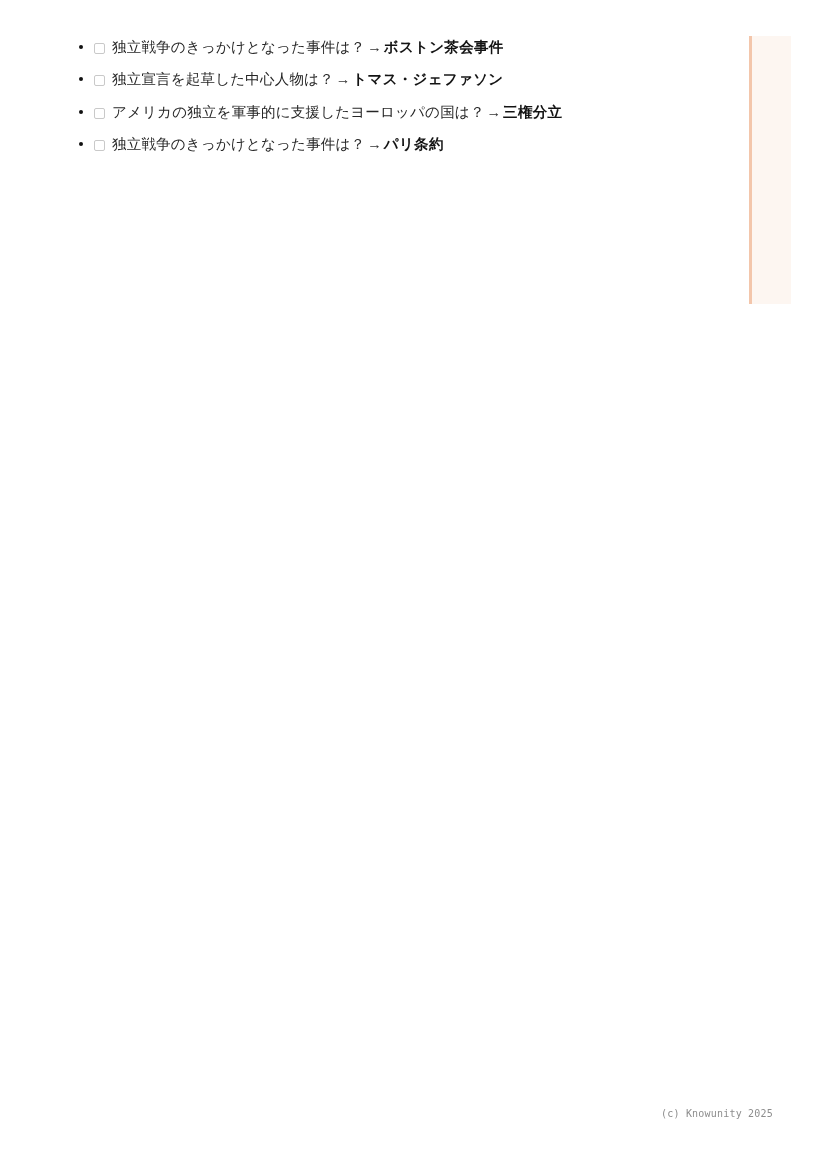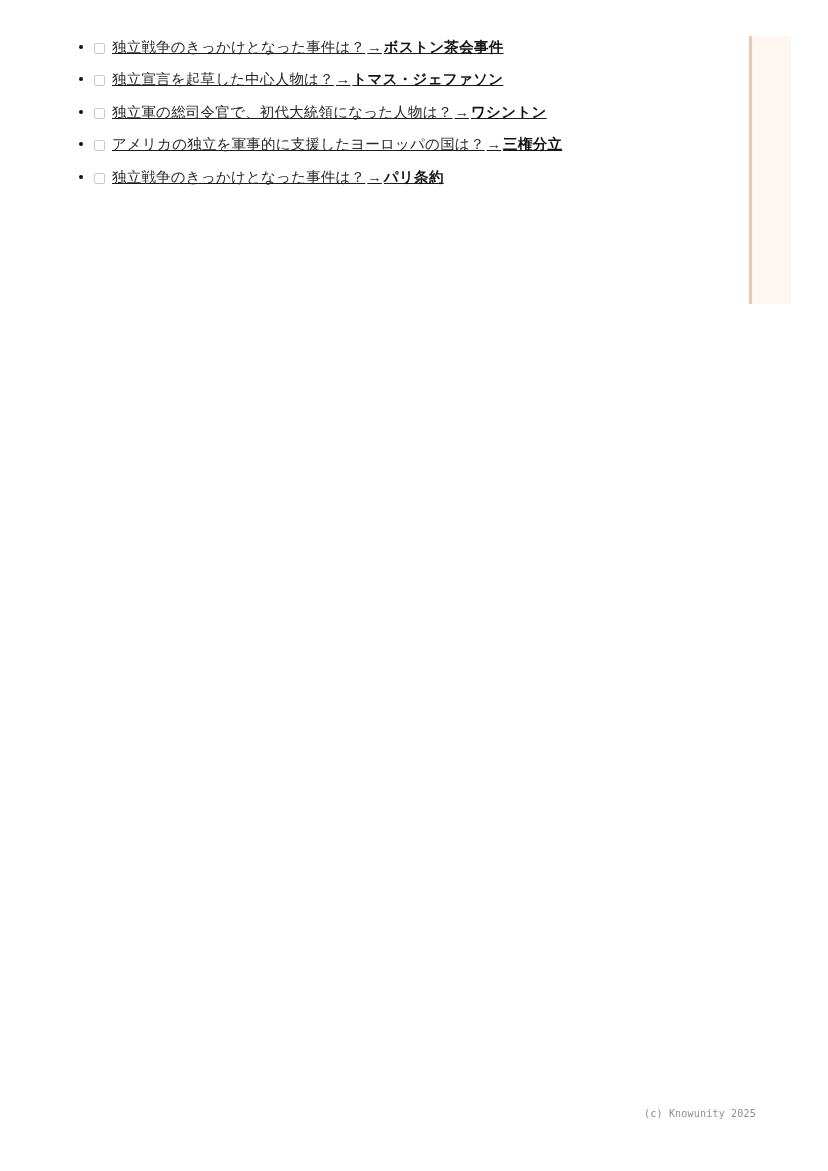--- a/index.html
+++ b/index.html
@@ -44,21 +44,20 @@
     position: absolute;
     left: 70px;
     top: 36px;
     width: 600px;
   }
 
   ul.checklist {
     list-style: none;
     margin: 0;
     padding: 0;
-    text-decoration: underline;
   }
 
   ul.checklist > li {
     position: relative;
     display: block;
     padding-left: 42px;
     margin: 0 0 9px 0;
     font-size: 14.5px;
     line-height: 1.62;
     color: #262626;
@@ -106,21 +105,21 @@
     letter-spacing: 0.3px;
     color: #131313;
   }
 
   .a-tail {
     font-weight: 400;
   }
 
   .footer {
     position: absolute;
-    right: 72px;
+    right: 55px;
     bottom: 52px;
     font-family: "DejaVu Sans Mono", monospace;
     font-size: 10px;
     color: #8d8d8d;
     letter-spacing: 0.2px;
   }
 </style>
 </head>
 <body>
 
@@ -137,25 +136,20 @@
         <span class="checkbox"></span>
         <span class="item-text"><span class="q">独立戦争のきっかけとなった事件は？</span><span class="arrow">→</span><span class="a">ボストン茶会事件</span><span class="a-tail"></span></span>
       </li>
 
       <li>
         <span class="bullet"></span>
         <span class="checkbox"></span>
         <span class="item-text"><span class="q">独立宣言を起草した中心人物は？</span><span class="arrow">→</span><span class="a">トマス・ジェファソン</span><span class="a-tail"></span></span>
       </li>
 
-      <li>
-        <span class="bullet"></span>
-        <span class="checkbox"></span>
-        <span class="item-text"><span class="q">独立軍の総司令官で、初代大統領になった人物は？</span><span class="arrow">→</span><span class="a">ワシントン</span><span class="a-tail"></span></span>
-      </li>
 
       <li>
         <span class="bullet"></span>
         <span class="checkbox"></span>
         <span class="item-text"><span class="q">アメリカの独立を軍事的に支援したヨーロッパの国は？</span><span class="arrow">→</span><span class="a">三権分立</span><span class="a-tail"></span></span>
       </li>
 
       <li>
         <span class="bullet"></span>
         <span class="checkbox"></span>

